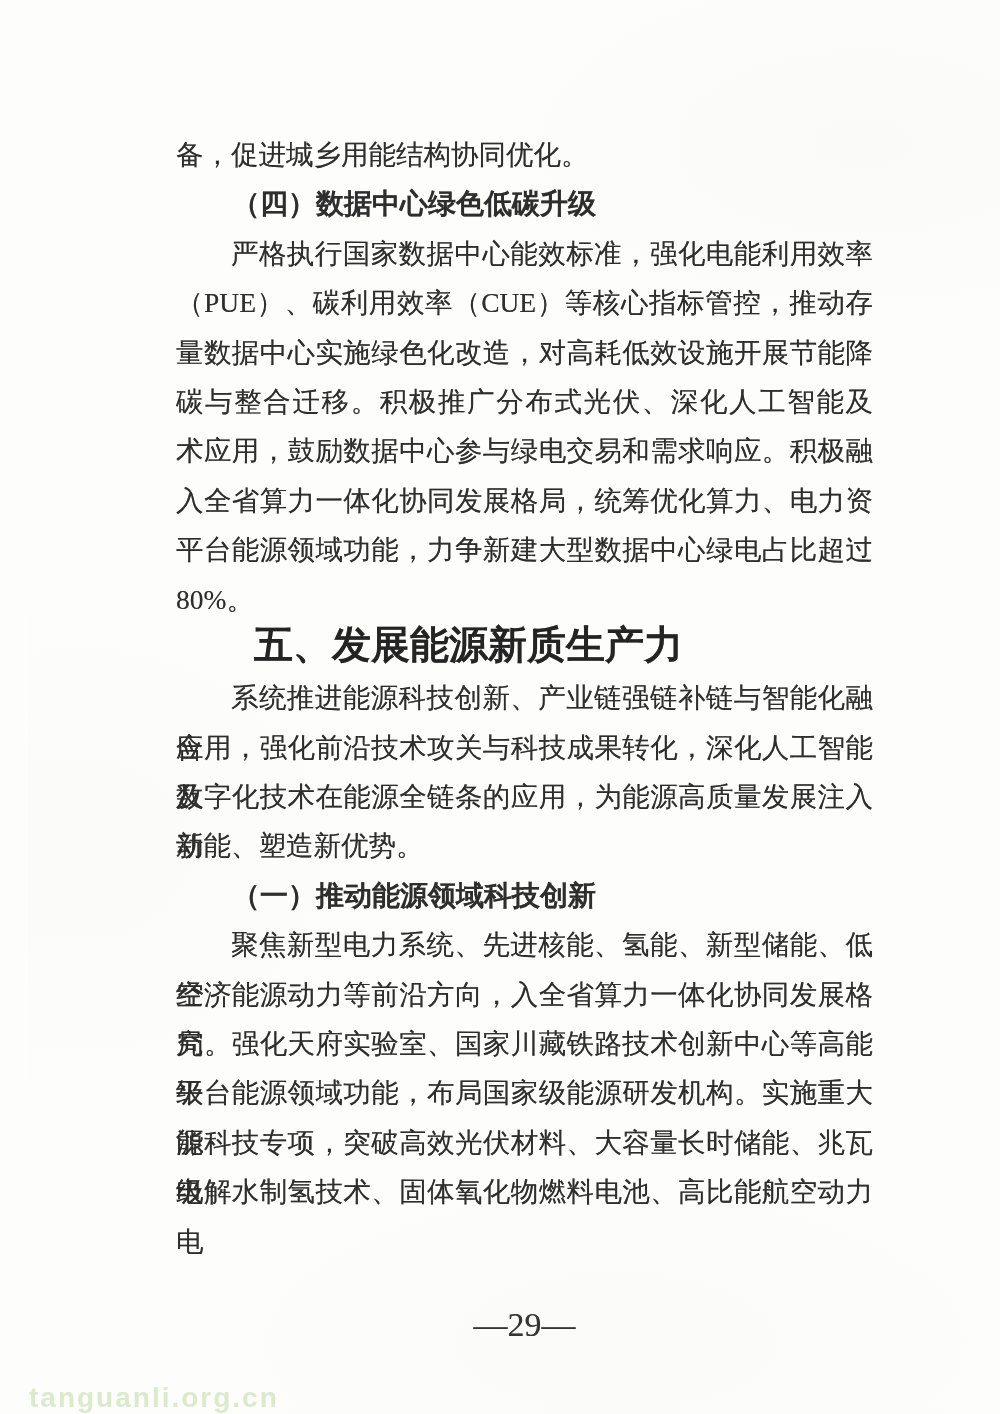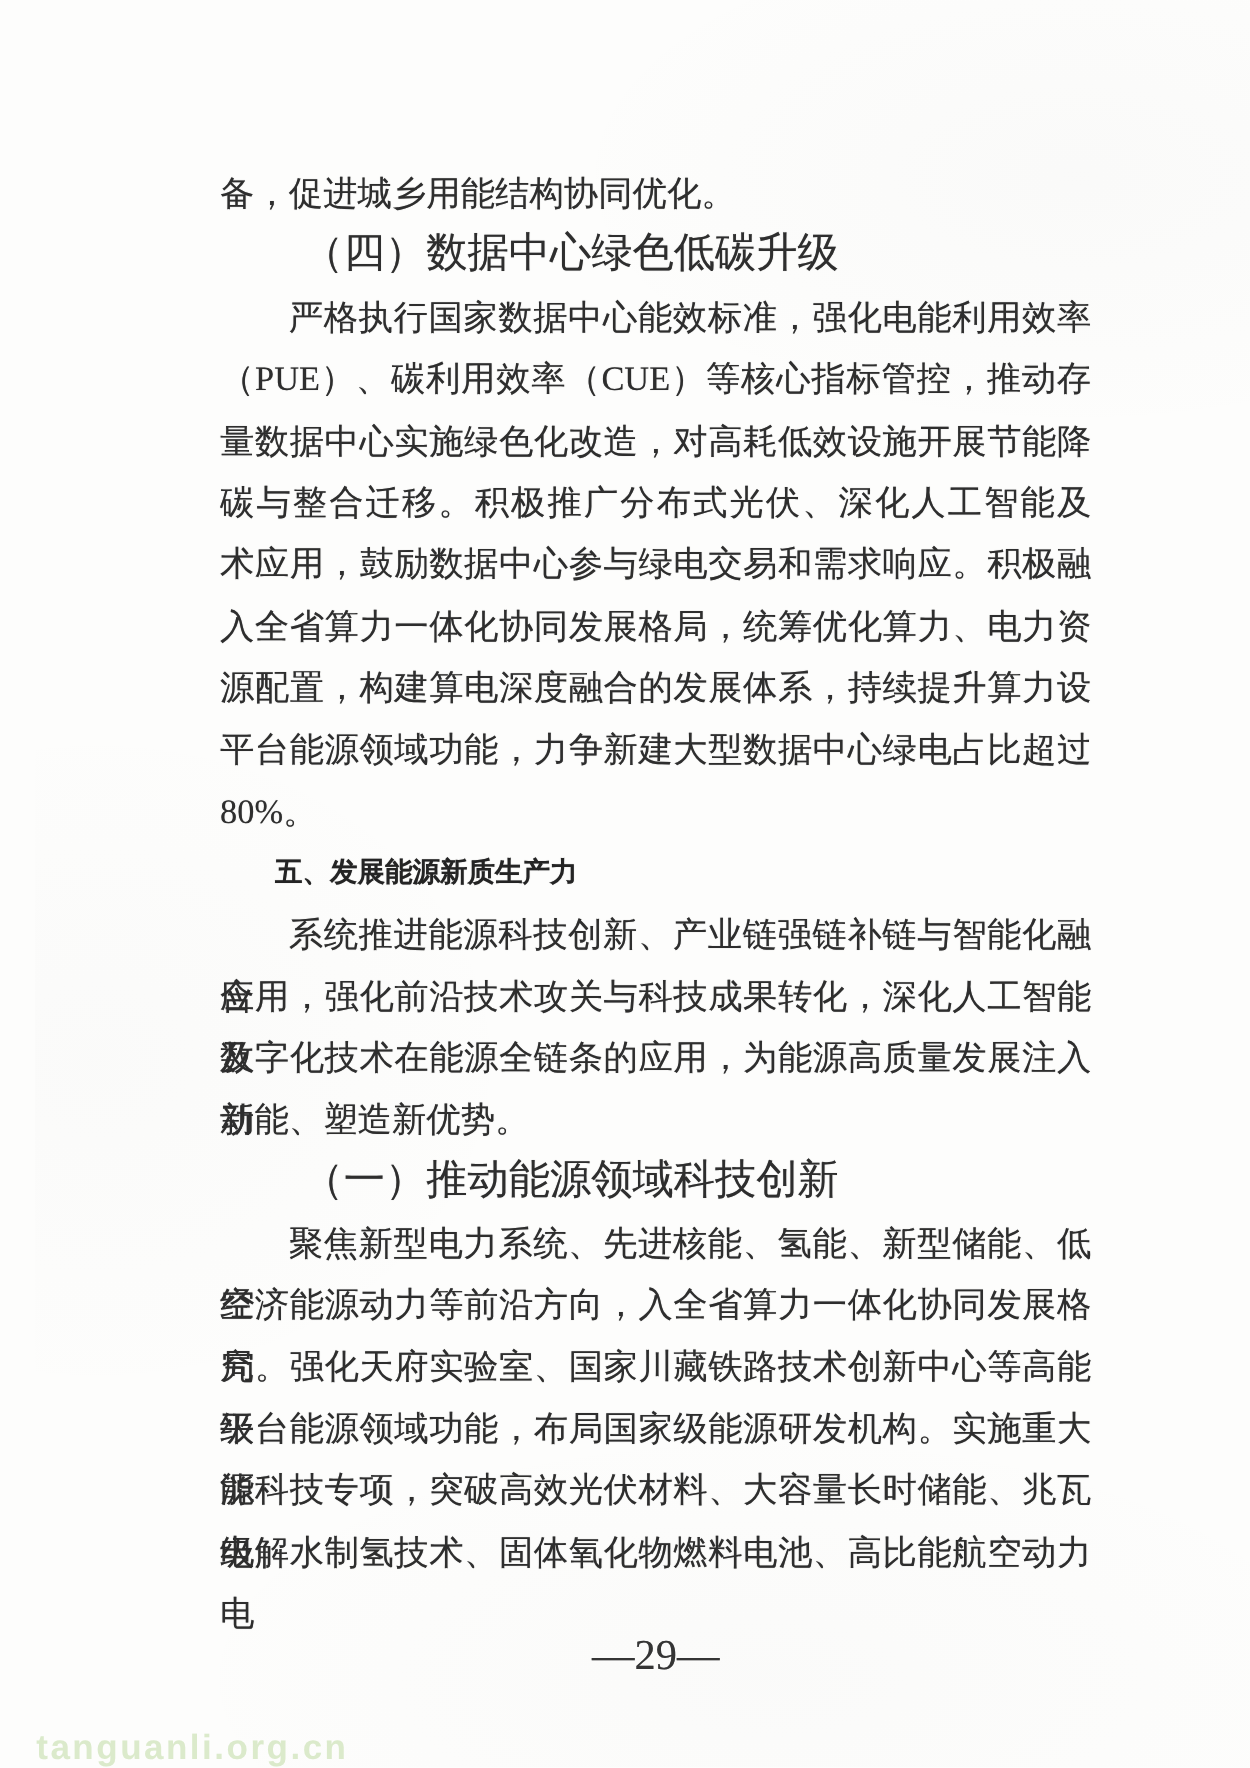--- a/index.html
+++ b/index.html
@@ -42,27 +42,27 @@
     text-align-last: justify;
     text-justify: inter-character;
   }
   .ln.indent { text-indent: 2em; }
   .s-body {
     font-family: "Liberation Serif", "DejaVu Serif", serif;
     font-weight: 400;
   }
   .s-heading-kai {
     font-family: "Liberation Serif", "DejaVu Serif", serif;
-    font-weight: 400;
-    font-size: 33px;
+    font-weight: 700;
+    font-size: 28px;
   }
   .s-heading-hei {
-    font-family: Liberation Serif, serif;
+    font-family: Liberation Mono, monospace;
     font-weight: 700;
-    font-size: 22px;
+    font-size: 39px;
     color: #242424;
   }
   .footer {
     position: absolute;
     left: 148px;
     top: 1306px;
     width: 697px;
     text-align: center;
     font-size: 34px;
     color: #353535;
@@ -86,21 +86,20 @@
 <div class="page">
   <div class="content" id="document-text-block">
       <div class="ln s-body">备，促进城乡用能结构协同优化。</div>
       <div class="ln s-heading-kai indent">（四）数据中心绿色低碳升级</div>
       <div class="ln s-body indent justify">严格执行国家数据中心能效标准，强化电能利用效率</div>
       <div class="ln s-body justify">（PUE）、碳利用效率（CUE）等核心指标管控，推动存</div>
       <div class="ln s-body justify">量数据中心实施绿色化改造，对高耗低效设施开展节能降</div>
       <div class="ln s-body justify">碳与整合迁移。积极推广分布式光伏、深化人工智能及</div>
       <div class="ln s-body justify">术应用，鼓励数据中心参与绿电交易和需求响应。积极融</div>
       <div class="ln s-body justify">入全省算力一体化协同发展格局，统筹优化算力、电力资</div>
-      <div class="ln s-body justify">源配置，构建算电深度融合的发展体系，持续提升算力设</div>
       <div class="ln s-body justify">平台能源领域功能，力争新建大型数据中心绿电占比超过</div>
       <div class="ln s-body">80%。</div>
       <div class="ln s-heading-hei indent">五、发展能源新质生产力</div>
       <div class="ln s-body indent justify">系统推进能源科技创新、产业链强链补链与智能化融合</div>
       <div class="ln s-body justify">应用，强化前沿技术攻关与科技成果转化，深化人工智能及</div>
       <div class="ln s-body justify">数字化技术在能源全链条的应用，为能源高质量发展注入新</div>
       <div class="ln s-body">动能、塑造新优势。</div>
       <div class="ln s-heading-kai indent">（一）推动能源领域科技创新</div>
       <div class="ln s-body indent justify">聚焦新型电力系统、先进核能、氢能、新型储能、低空</div>
       <div class="ln s-body justify">经济能源动力等前沿方向，入全省算力一体化协同发展格局</div>

